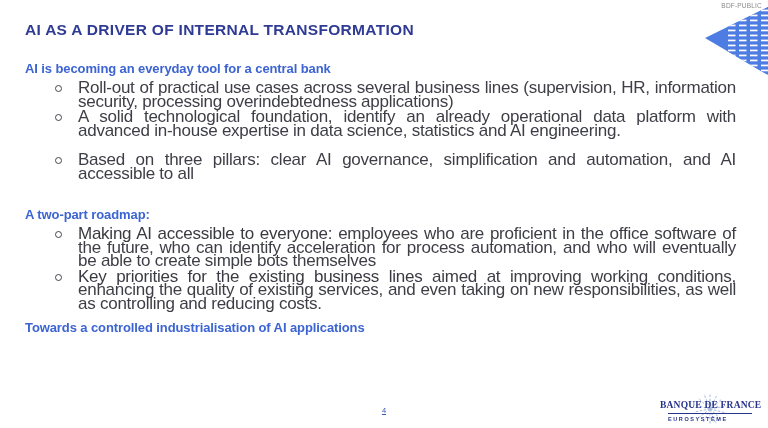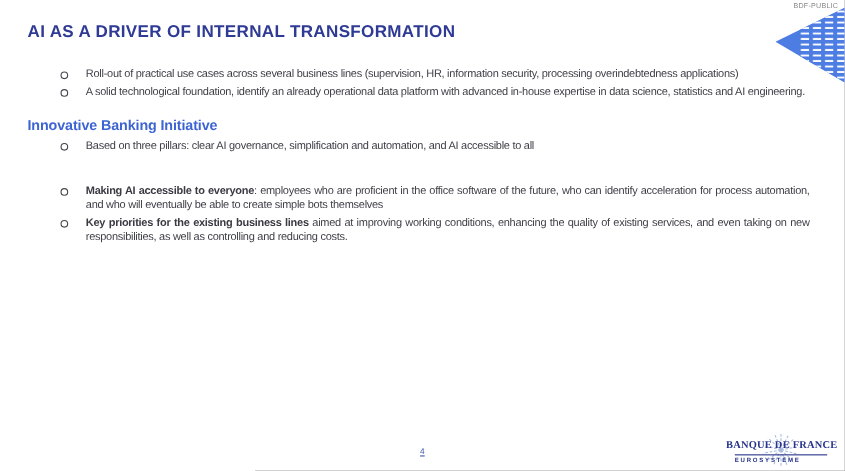--- a/index.html
+++ b/index.html
@@ -25,24 +25,24 @@
   .sec3{margin-top:27px;}
   .sec4{margin-top:10px;}
   .bullets{margin-top:5px;}
   .bullet{display:flex;margin:0 0 2px 30px;}
   .marker{
     flex:0 0 auto;width:5px;height:5px;margin:4px 16px 0 0;
     border:1px solid #45454e;border-radius:50%;
   }
   .btext{
     flex:1 1 auto;margin:0;
-    font-size:10px;line-height:13.5px;letter-spacing:-.25px;
+    font-size:17px;line-height:13.5px;letter-spacing:-.25px;
     color:#3e3e47;text-align:justify;
   }
-  .btext b{font-weight:bold;color:#3a3a43;}
+  .btext b{font-weight:normal;color:#3a3a43;}
   
   .classification{
     position:absolute;top:2px;right:6px;z-index:1;
     font-size:6.5px;color:#8a8a8a;letter-spacing:.2px;
   }
   .arrow-deco{position:absolute;top:3px;right:0;z-index:2;}
   
   .page-number{
     position:absolute;left:0;right:0;bottom:13px;z-index:1;
     text-align:center;font-size:7.5px;color:#3d55b0;
@@ -83,56 +83,58 @@
     </defs>
     <polygon points="0,35 63,4 63,72" fill="#4d7de2"></polygon>
     <rect x="22" y="0" width="41" height="74" fill="url(#stripes)" clip-path="url(#arrowclip)"></rect>
   </svg>
 
   <div class="content">
 
     <h1 class="slide-title">AI AS A DRIVER OF INTERNAL TRANSFORMATION</h1>
 
     <div class="section sec1">
+      <h2>AI is becoming an everyday tool for a central bank</h2>
       <div class="bullets">
         <div class="bullet">
           <span class="marker"></span>
           <p class="btext"><b></b><span>Roll-out of practical use cases across several business lines (supervision, HR, information security, processing overindebtedness applications)</span></p>
         </div>
         <div class="bullet">
           <span class="marker"></span>
           <p class="btext"><b></b><span>A solid technological foundation, identify an already operational data platform with advanced in-house expertise in data science, statistics and AI engineering.</span></p>
         </div>
       </div>
     </div>
 
     <div class="section sec2">
-      <h2>Innovative Banking Initiative</h2>
       <div class="bullets">
         <div class="bullet">
           <span class="marker"></span>
           <p class="btext"><b></b><span>Based on three pillars: clear AI governance, simplification and automation, and AI accessible to all</span></p>
         </div>
       </div>
     </div>
 
     <div class="section sec3">
+      <h2>A two-part roadmap:</h2>
       <div class="bullets">
         <div class="bullet">
           <span class="marker"></span>
           <p class="btext"><b>Making AI accessible to everyone</b><span>: employees who are proficient in the office software of the future, who can identify acceleration for process automation, and who will eventually be able to create simple bots themselves</span></p>
         </div>
         <div class="bullet">
           <span class="marker"></span>
           <p class="btext"><b>Key priorities for the existing business lines</b><span> aimed at improving working conditions, enhancing the quality of existing services, and even taking on new responsibilities, as well as controlling and reducing costs.</span></p>
         </div>
       </div>
     </div>
 
     <div class="section sec4">
+      <h2>Towards a controlled industrialisation of AI applications</h2>
     </div>
 
   </div>
 
   <div class="page-number"><span>4</span></div>
 
   <div class="bdf-logo">
     <svg class="bdf-starburst" width="34" height="30" viewBox="0 0 34 30">
       <g stroke="#a9bbdf" stroke-width="1" stroke-dasharray="2.5,1.5">
         <line x1="17" y1="15" x2="17" y2="0"></line>

